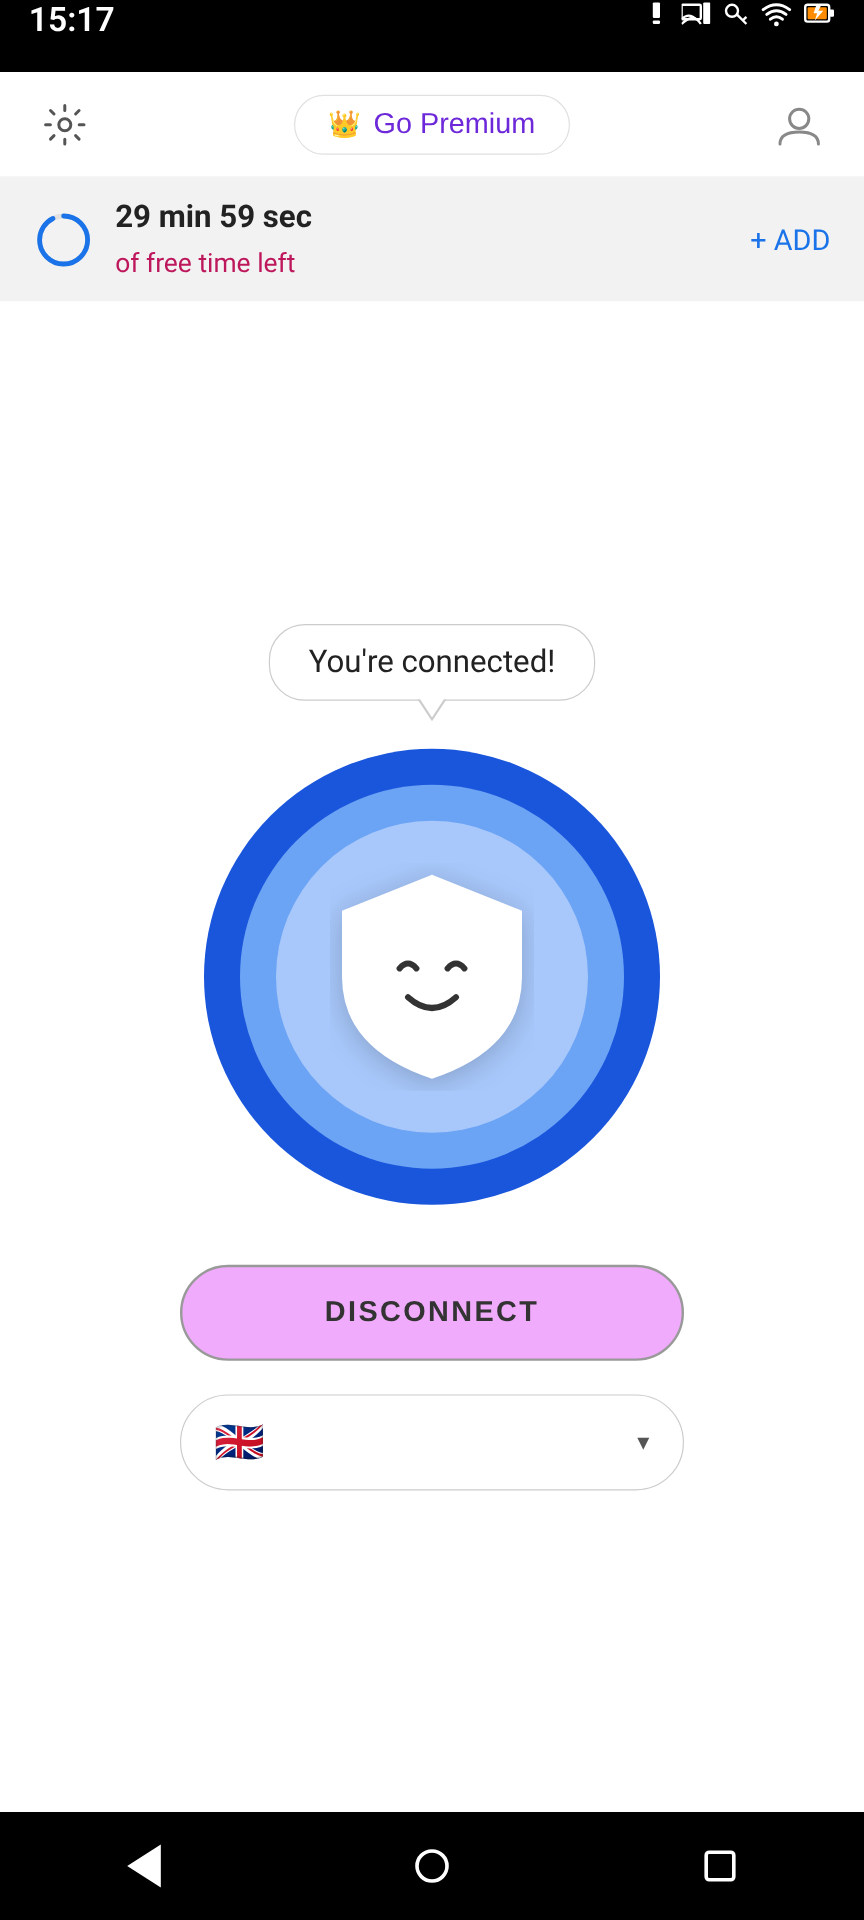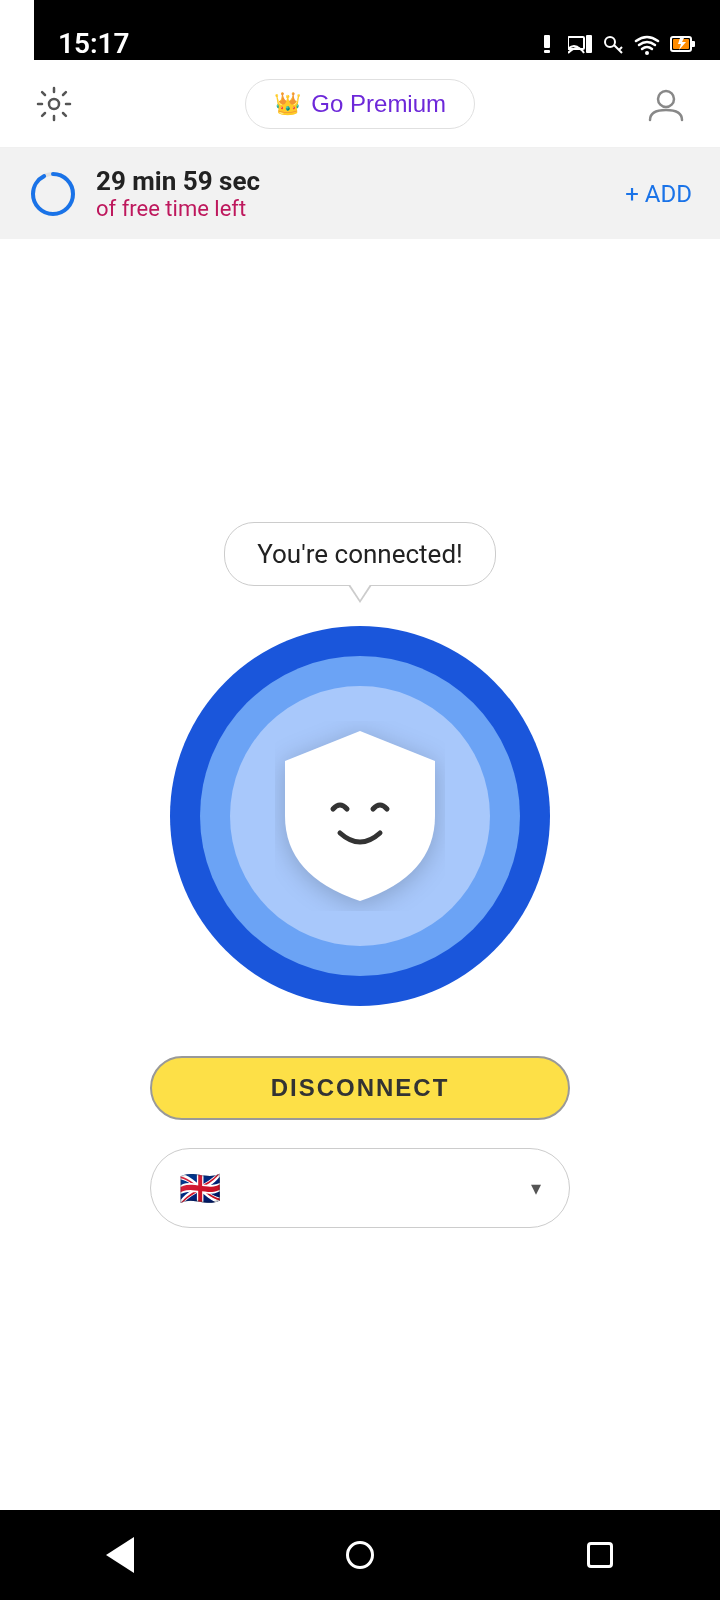--- a/index.html
+++ b/index.html
@@ -12,25 +12,24 @@
       display: flex;
       flex-direction: column;
       overflow-x: hidden;
     }
 
     
     .status-bar {
       background: #000;
       height: 60px;
       display: flex;
-      align-items: flex-end;
+      align-items: flex-start;
       justify-content: space-between;
       padding: 0 24px;
       flex-shrink: 0;
-      margin-left: 34px;
     }
     .status-time {
       color: #fff;
       font-size: 28px;
       font-weight: 600;
     }
     .status-icons {
       display: flex;
       align-items: center;
       gap: 10px;
@@ -105,20 +104,21 @@
       gap: 18px;
     }
     .timer-circle {
       width: 50px;
       height: 50px;
       flex-shrink: 0;
     }
     .free-time-text {
       display: flex;
       flex-direction: column;
+      gap: 12px;
     }
     .free-time-bold {
       font-size: 26px;
       font-weight: 700;
       color: #222;
     }
     .free-time-sub {
       font-size: 22px;
       color: #be185d;
     }
@@ -219,24 +219,24 @@
     .shield-face {
       position: absolute;
       z-index: 10;
       width: 170px;
       height: 190px;
     }
 
     
     .disconnect-btn {
       width: 420px;
-      height: 64px;
+      height: 80px;
       border: 2px solid #999;
       border-radius: 50px;
-      background: #fde047;
+      background: #f0abfc;
       font-size: 24px;
       font-weight: 700;
       letter-spacing: 2px;
       color: #333;
       cursor: pointer;
       display: flex;
       align-items: center;
       justify-content: center;
       margin-bottom: 28px;
     }

